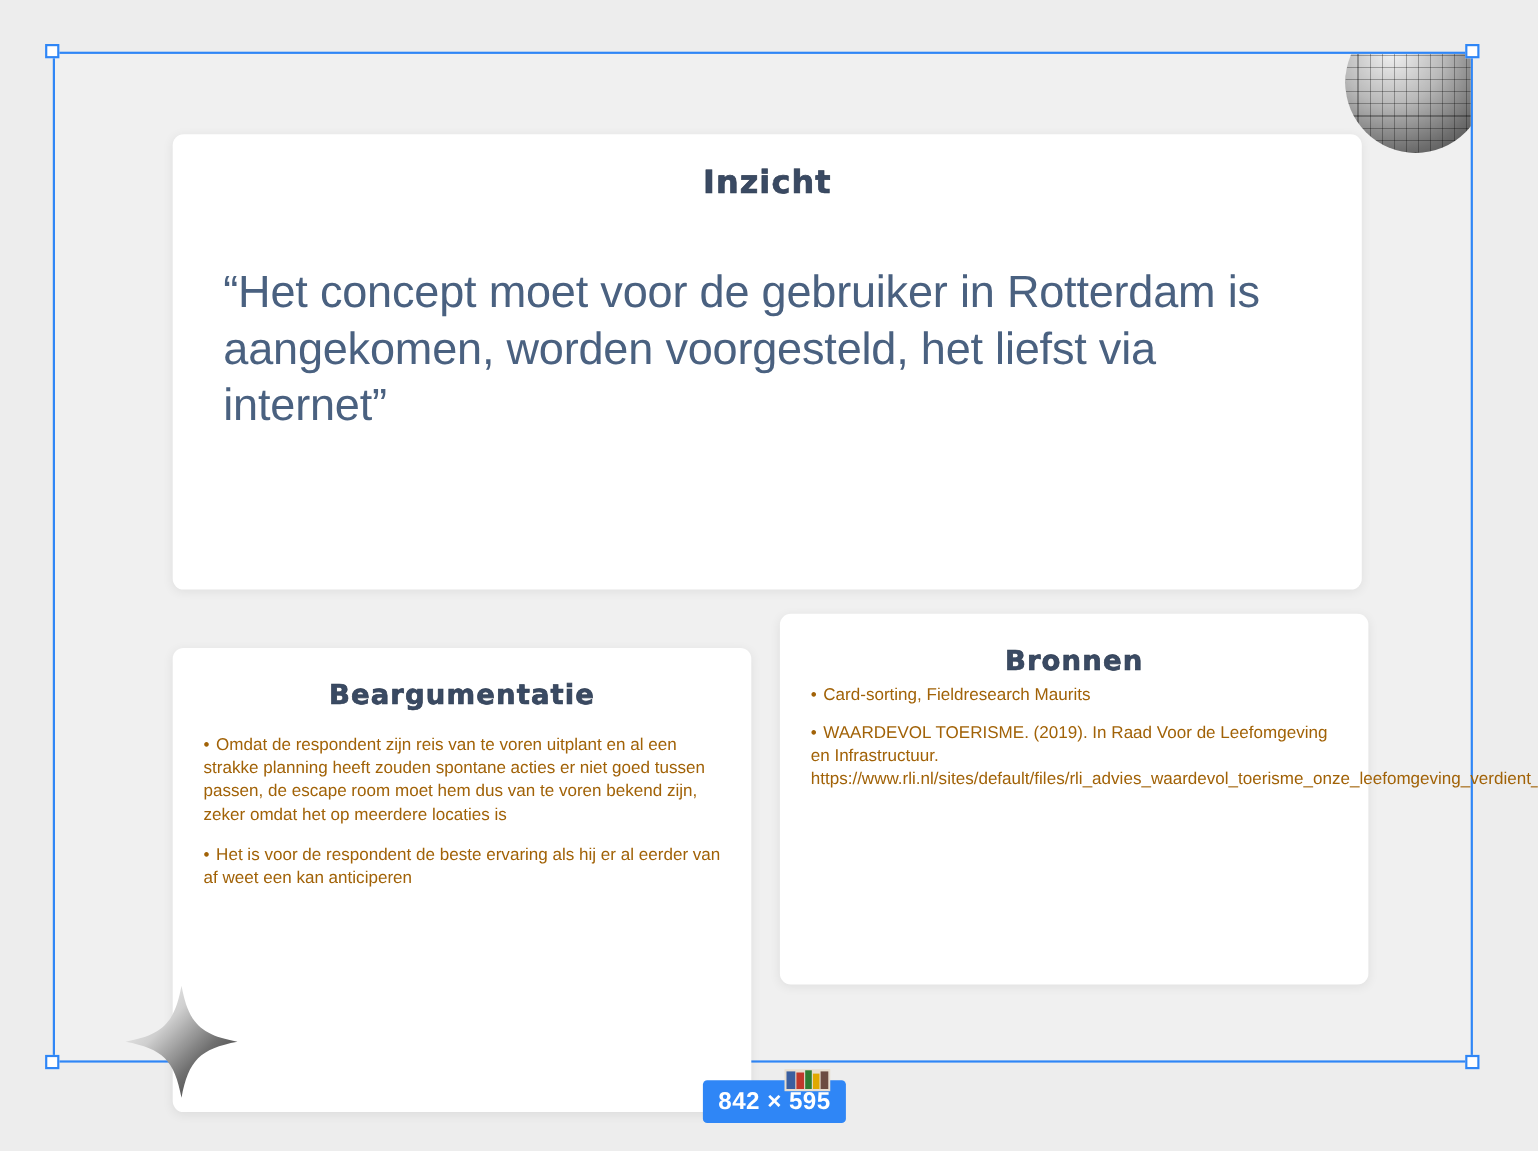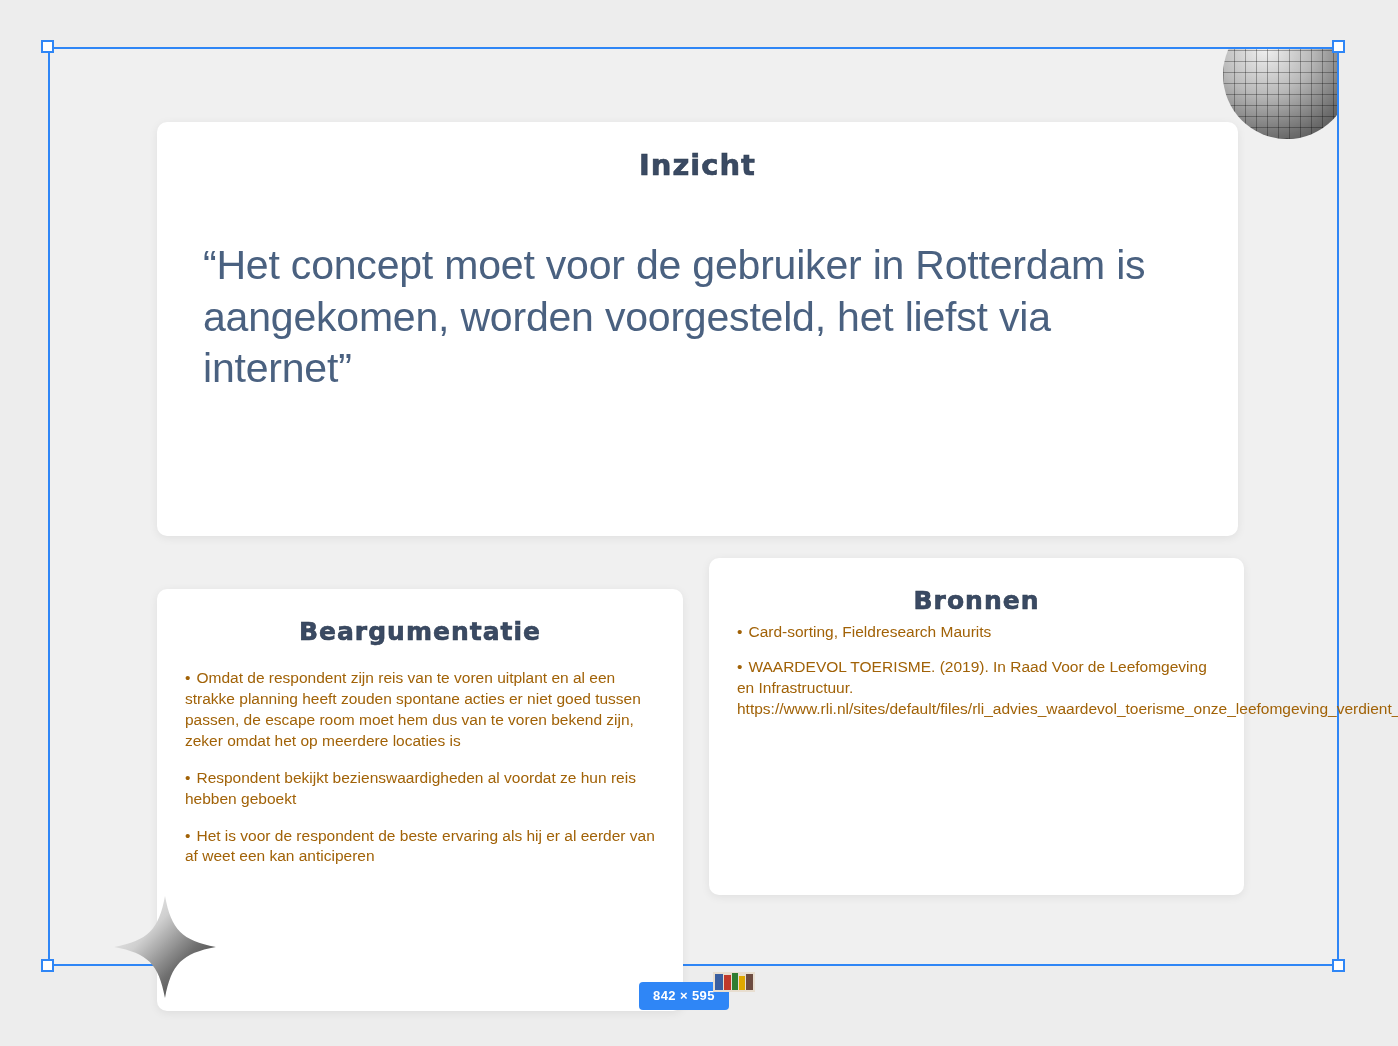--- a/index.html
+++ b/index.html
@@ -45,21 +45,21 @@
   .handle.bl { left: 41px;  top: 959px; }
   .handle.br { left: 1332px; top: 959px; }
 
   
   .size-badge {
     position: absolute;
     left: 639px;
     top: 982px;
     background: #2f86f6;
     color: #ffffff;
-    font-size: 13px;
+    font-size: 22px;
     font-weight: bold;
     letter-spacing: 0.4px;
     padding: 6px 14px 7px 14px;
     border-radius: 4px;
     white-space: nowrap;
   }
 
   
   .card {
     position: absolute;
@@ -194,21 +194,20 @@
 
     <div class="card" id="card-insight">
       <div class="card-title" id="insight-title">Inzicht</div>
       <div class="quote">“Het concept moet voor de gebruiker in Rotterdam is aangekomen, worden voorgesteld, het liefst via internet”</div>
     </div>
 
     <div class="card" id="card-argument">
       <div class="card-title" id="argument-title">Beargumentatie</div>
       <ul class="bullets">
         <li>Omdat de respondent zijn reis van te voren uitplant en al een strakke planning heeft zouden spontane acties er niet goed tussen passen, de escape room moet hem dus van te voren bekend zijn, zeker omdat het op meerdere locaties is</li>
-        <li>Respondent bekijkt bezienswaardigheden al voordat ze hun reis hebben geboekt</li>
         <li>Het is voor de respondent de beste ervaring als hij er al eerder van af weet een kan anticiperen</li>
       </ul>
     </div>
 
     <div class="card" id="card-sources">
       <div class="card-title" id="sources-title">Bronnen</div>
       <ul class="bullets" id="sources-list">
         <li>Card-sorting, Fieldresearch Maurits</li>
         <li>WAARDEVOL TOERISME. (2019). In Raad Voor de Leefomgeving en Infrastructuur. https://www.rli.nl/sites/default/files/rli_advies_waardevol_toerisme_onze_leefomgeving_verdient_het.pdf</li>
       </ul>

